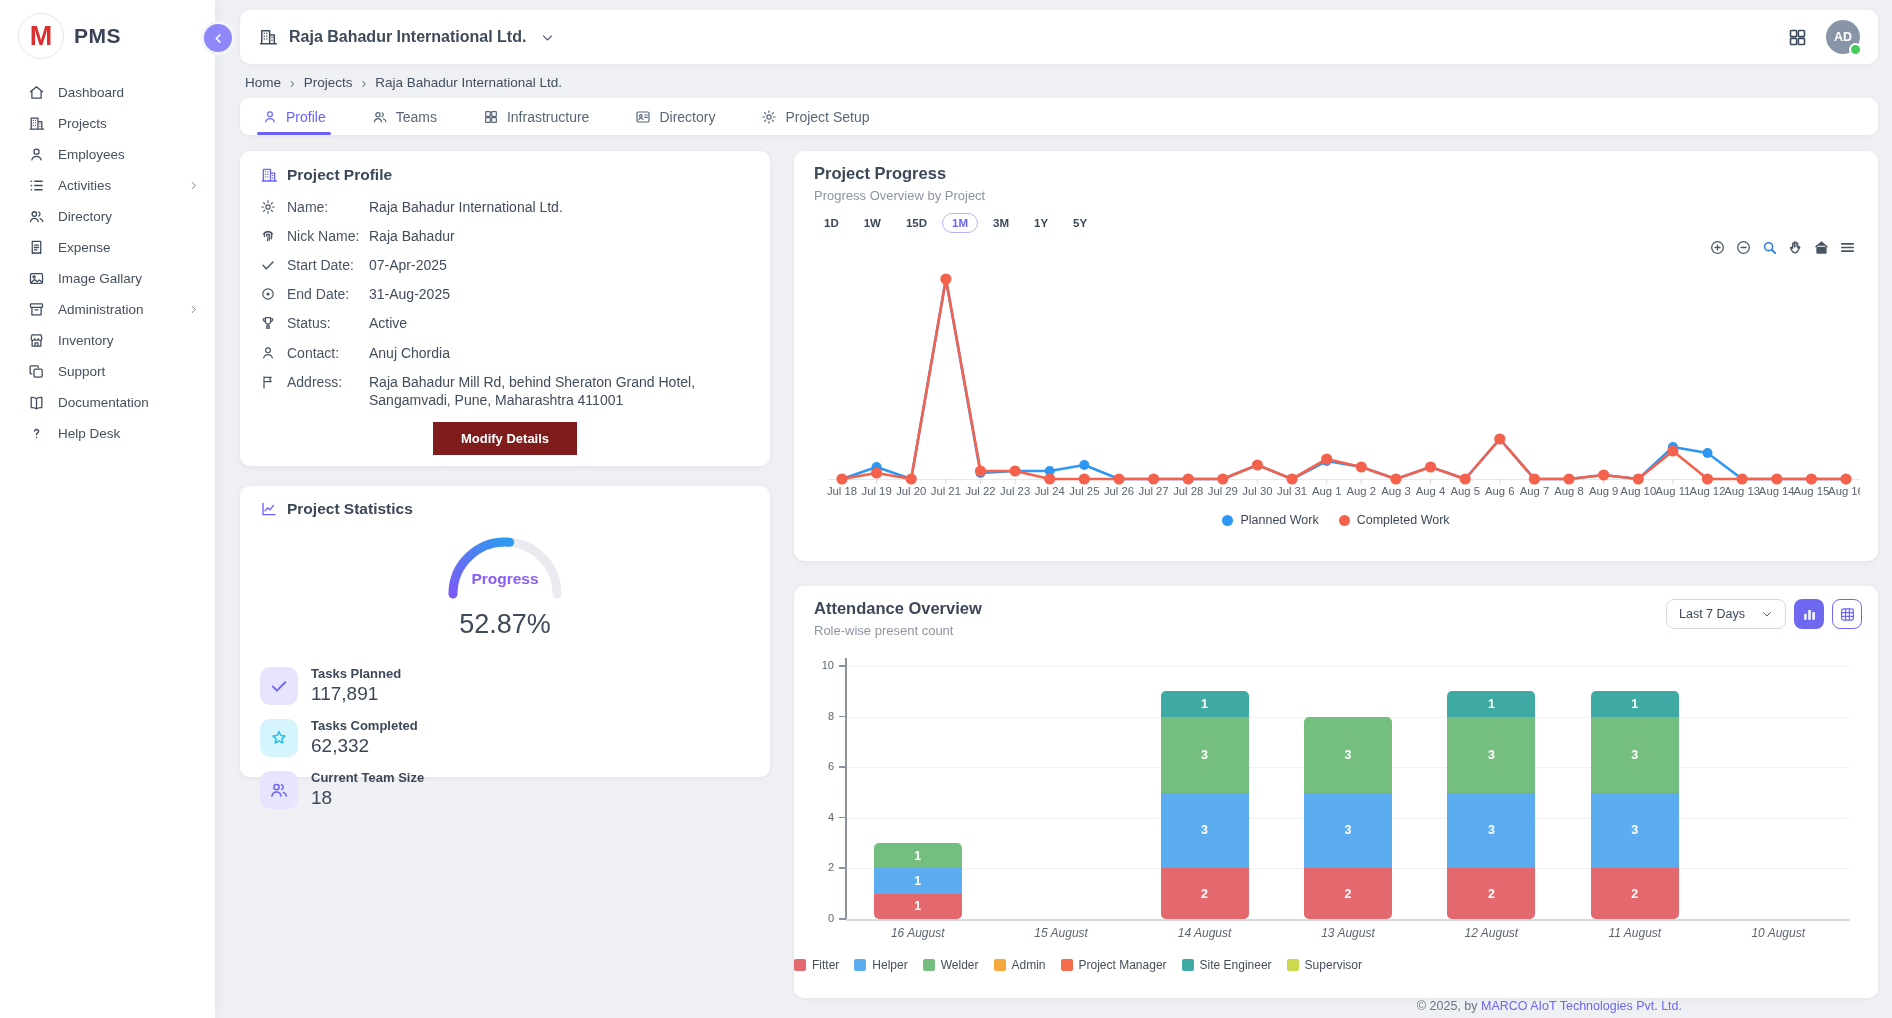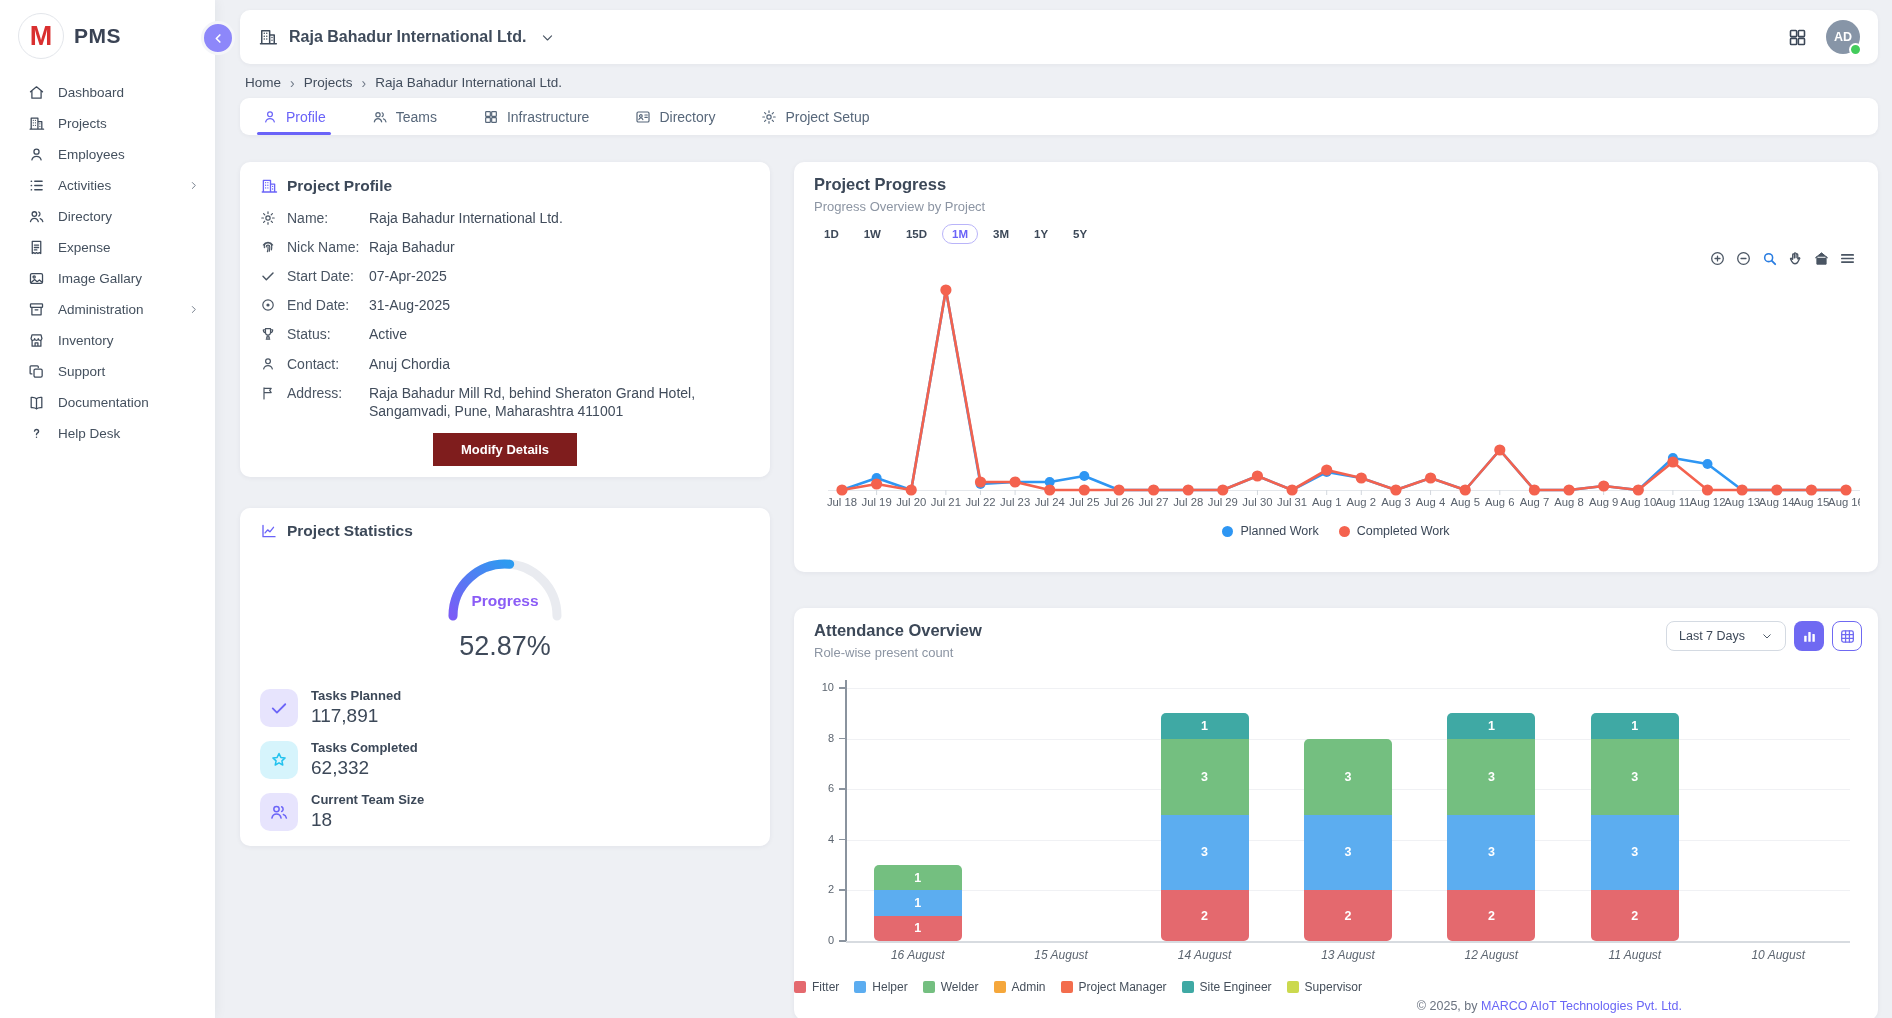--- a/index.html
+++ b/index.html
@@ -49,38 +49,38 @@
           padding:0 22px;box-shadow:0 1px 4px rgba(30,40,60,.05);}
   .tab{display:flex;align-items:center;gap:8px;font-size:14px;color:#57677a;position:relative;cursor:pointer;}
   .t-icon{width:16px;height:16px;display:flex;}
   .tab.active{color:#6a63f8;}
   .tab.active::after{content:'';position:absolute;left:-5px;right:-5px;bottom:0;height:3px;
                      background:#6a63f8;border-radius:2px;}
 
   .content{display:flex;gap:24px;margin-top:16px;}
   .leftcol{width:530px;flex-shrink:0;display:flex;flex-direction:column;gap:20px;}
   .rightcol{flex:1;display:flex;flex-direction:column;gap:25px;min-width:0;}
-  .card{background:#fff;border-radius:10px;box-shadow:0 1px 5px rgba(30,40,60,.06);box-sizing:border-box;margin-top:11px;}
+  .card{background:#fff;border-radius:10px;box-shadow:0 1px 5px rgba(30,40,60,.06);box-sizing:border-box;}
 
   
   .profile-card{height:315px;padding:15px 20px;}
   .card-title-row{display:flex;align-items:center;gap:9px;}
   .ct-icon{width:18px;height:18px;color:#6a63f8;display:flex;}
   .card-title{font-size:15.5px;font-weight:bold;color:#3c4858;}
   .pf-fields{margin-top:14px;}
   .pf-row{display:flex;margin-bottom:10.5px;font-size:14px;line-height:1.33;}
   .pf-icon{width:16px;height:16px;color:#4a5563;margin-right:11px;flex-shrink:0;margin-top:1px;display:flex;}
   .pf-label{width:82px;color:#4a5563;flex-shrink:0;}
   .pf-value{color:#414c5b;flex:1;}
   .pf-btn-row{display:flex;justify-content:center;margin-top:12px;}
   .modify-btn{background:#7f1d1d;color:#fff;border:none;border-radius:0;padding:9px 28px;
               font-size:13px;font-weight:bold;cursor:pointer;font-family:inherit;}
 
   
-  .stats-card{height:338px;padding:14px 20px;position:relative;}
+  .stats-card{height:291px;padding:14px 20px;position:relative;}
   .gauge-wrap{width:150px;margin:4px auto 0;position:relative;}
   .gauge-label{position:absolute;left:0;right:0;top:48px;text-align:center;font-size:15.5px;
                font-weight:bold;color:#8b5cf6;}
   .gauge-value{font-size:27px;color:#3f4a5a;margin-top:3px;text-align:center;}
   .stat-rows{margin-top:26px;display:flex;flex-direction:column;gap:13px;}
   .stat-row{display:flex;align-items:center;gap:13px;}
   .stat-ic{width:38px;height:38px;border-radius:10px;display:flex;align-items:center;justify-content:center;flex-shrink:0;}
   .stat-ic span{width:20px;height:20px;display:flex;}
   .stat-label{font-size:13px;font-weight:bold;color:#3c4858;}
   .stat-value{font-size:19px;color:#3c4858;margin-top:2px;}

